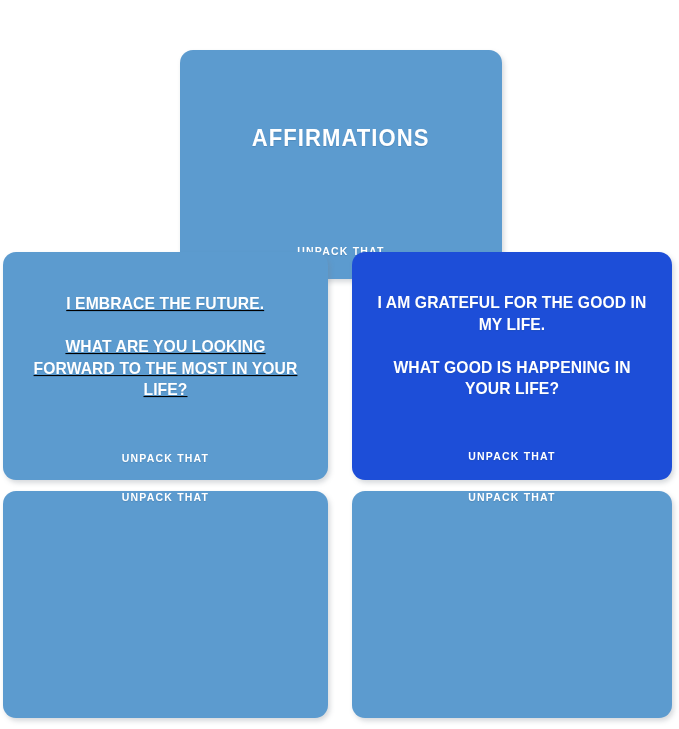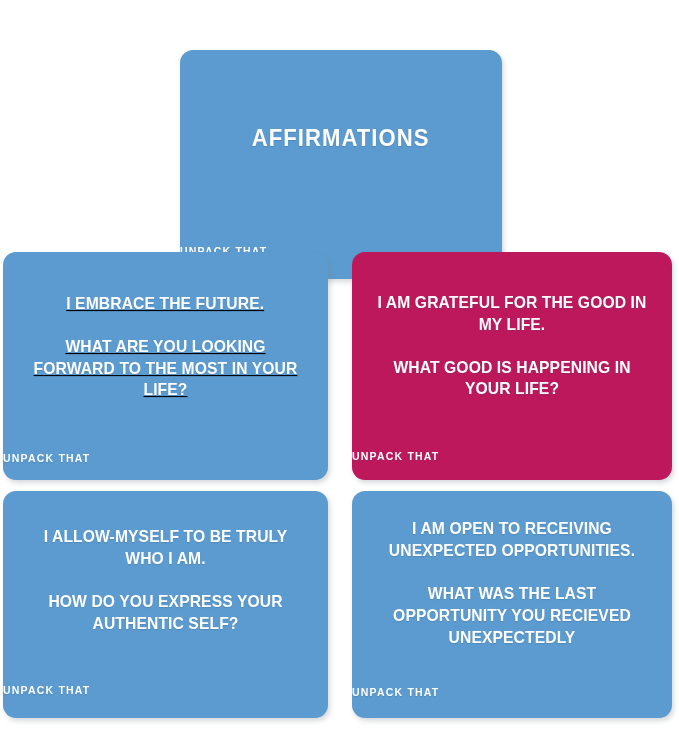--- a/index.html
+++ b/index.html
@@ -72,20 +72,21 @@
     line-height: 1.33;
     letter-spacing: 0.1px;
     text-shadow: 0 1px 1px rgba(40,80,120,0.22);
     transform: scaleX(0.95);
     margin: 0;
   }
   .ques { margin-top: 21px; }
 
   .footer {
     width: 100%;
+    text-align: center;
     color: #ffffff;
     font-size: 10.5px;
     font-weight: bold;
     letter-spacing: 1.2px;
     text-shadow: 0 1px 1px rgba(40,80,120,0.22);
     padding-bottom: 0;
   }
   .card-top .footer      { margin-bottom: 22px; }
   .card-mid-left .footer { margin-bottom: 16px; }
   .card-mid-right .footer{ margin-bottom: 18px; }
@@ -112,37 +113,29 @@
   </div>
 
   <div class="card card-mid-left" style="background: rgb(92, 155, 207);">
     <div class="card-body">
       <p class="stmt">I EMBRACE THE FUTURE.</p>
       <p class="ques">WHAT ARE YOU LOOKING FORWARD TO THE MOST IN YOUR LIFE?</p>
     </div>
     <div class="footer">UNPACK THAT</div>
   </div>
 
-  <div class="card card-mid-right" style="background: #be185d;">
+  <div class="card card-mid-right" style="background: #1d4ed8;">
     <div class="card-body">
       <p class="stmt">I AM GRATEFUL FOR THE GOOD IN MY LIFE.</p>
       <p class="ques">WHAT GOOD IS HAPPENING IN YOUR LIFE?</p>
     </div>
     <div class="footer">UNPACK THAT</div>
   </div>
 
   <div class="card card-bot-left" style="background: rgb(92, 155, 207);">
-    <div class="card-body">
-      <p class="stmt">I ALLOW-MYSELF TO BE TRULY WHO I AM.</p>
-      <p class="ques">HOW DO YOU EXPRESS YOUR AUTHENTIC SELF?</p>
-    </div>
     <div class="footer">UNPACK THAT</div>
   </div>
 
   <div class="card card-bot-right" style="background: rgb(92, 155, 207);">
-    <div class="card-body">
-      <p class="stmt">I AM OPEN TO RECEIVING UNEXPECTED OPPORTUNITIES.</p>
-      <p class="ques">WHAT WAS THE LAST OPPORTUNITY YOU RECIEVED UNEXPECTEDLY</p>
-    </div>
     <div class="footer">UNPACK THAT</div>
   </div>
 
 </div>
 
 </body></html>

